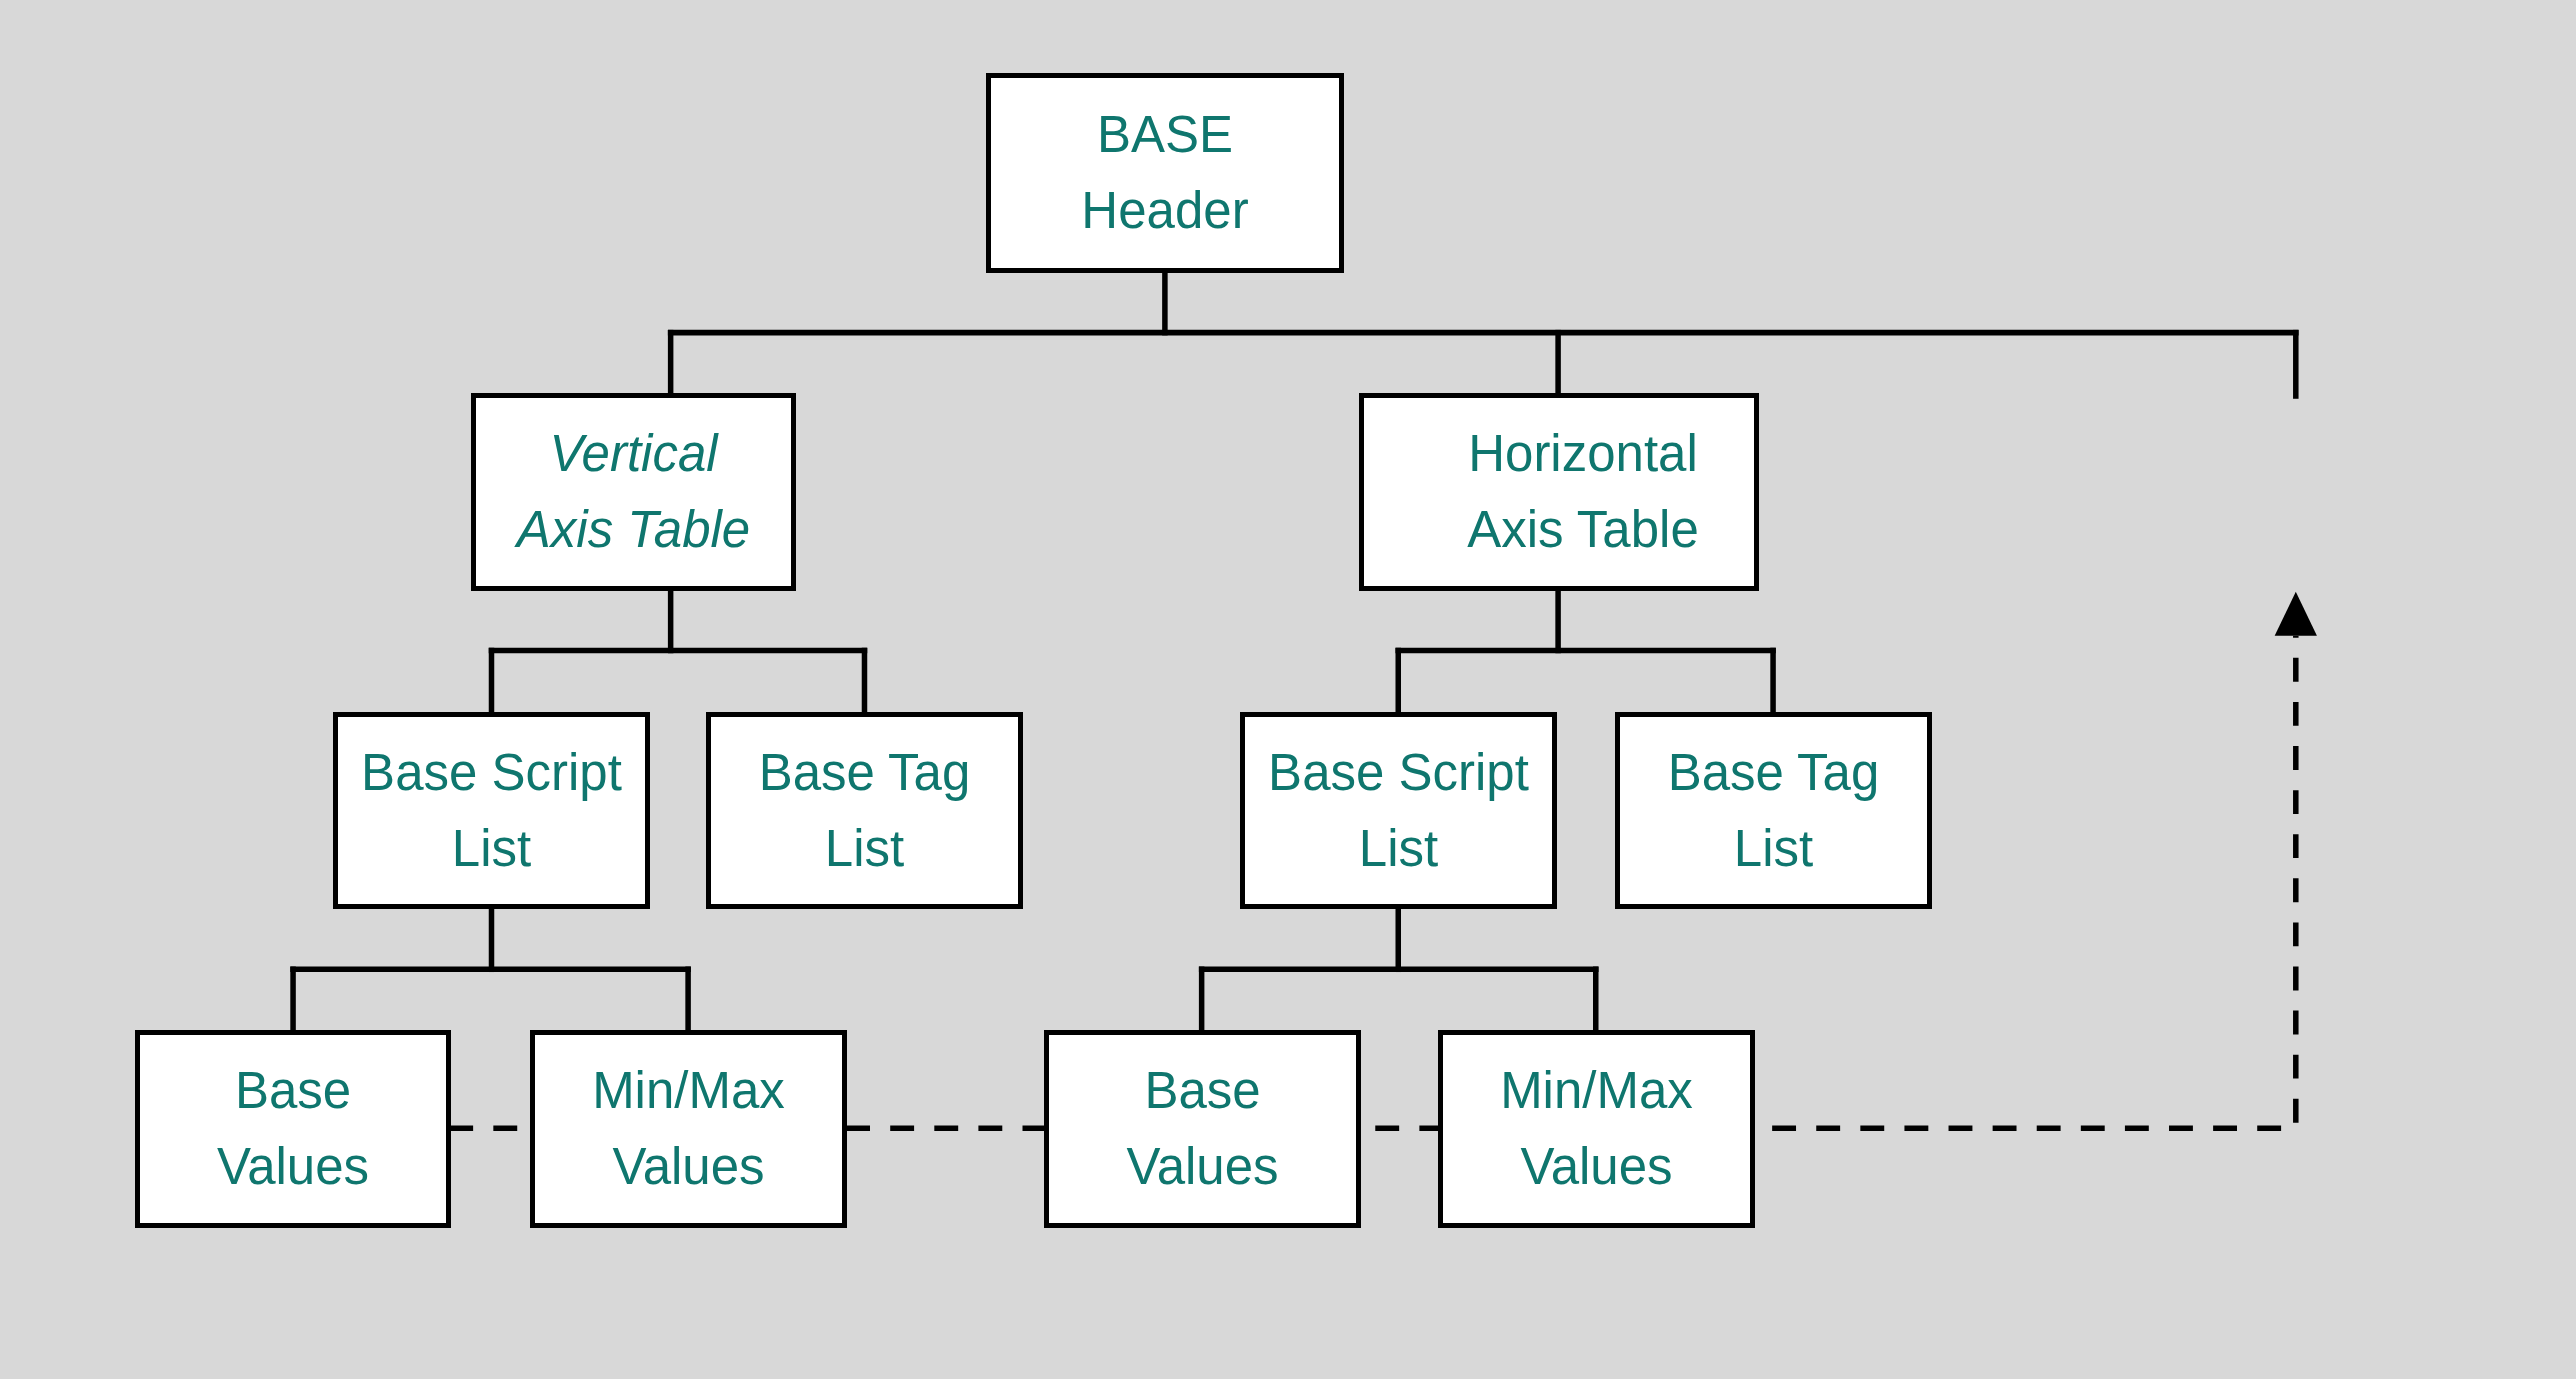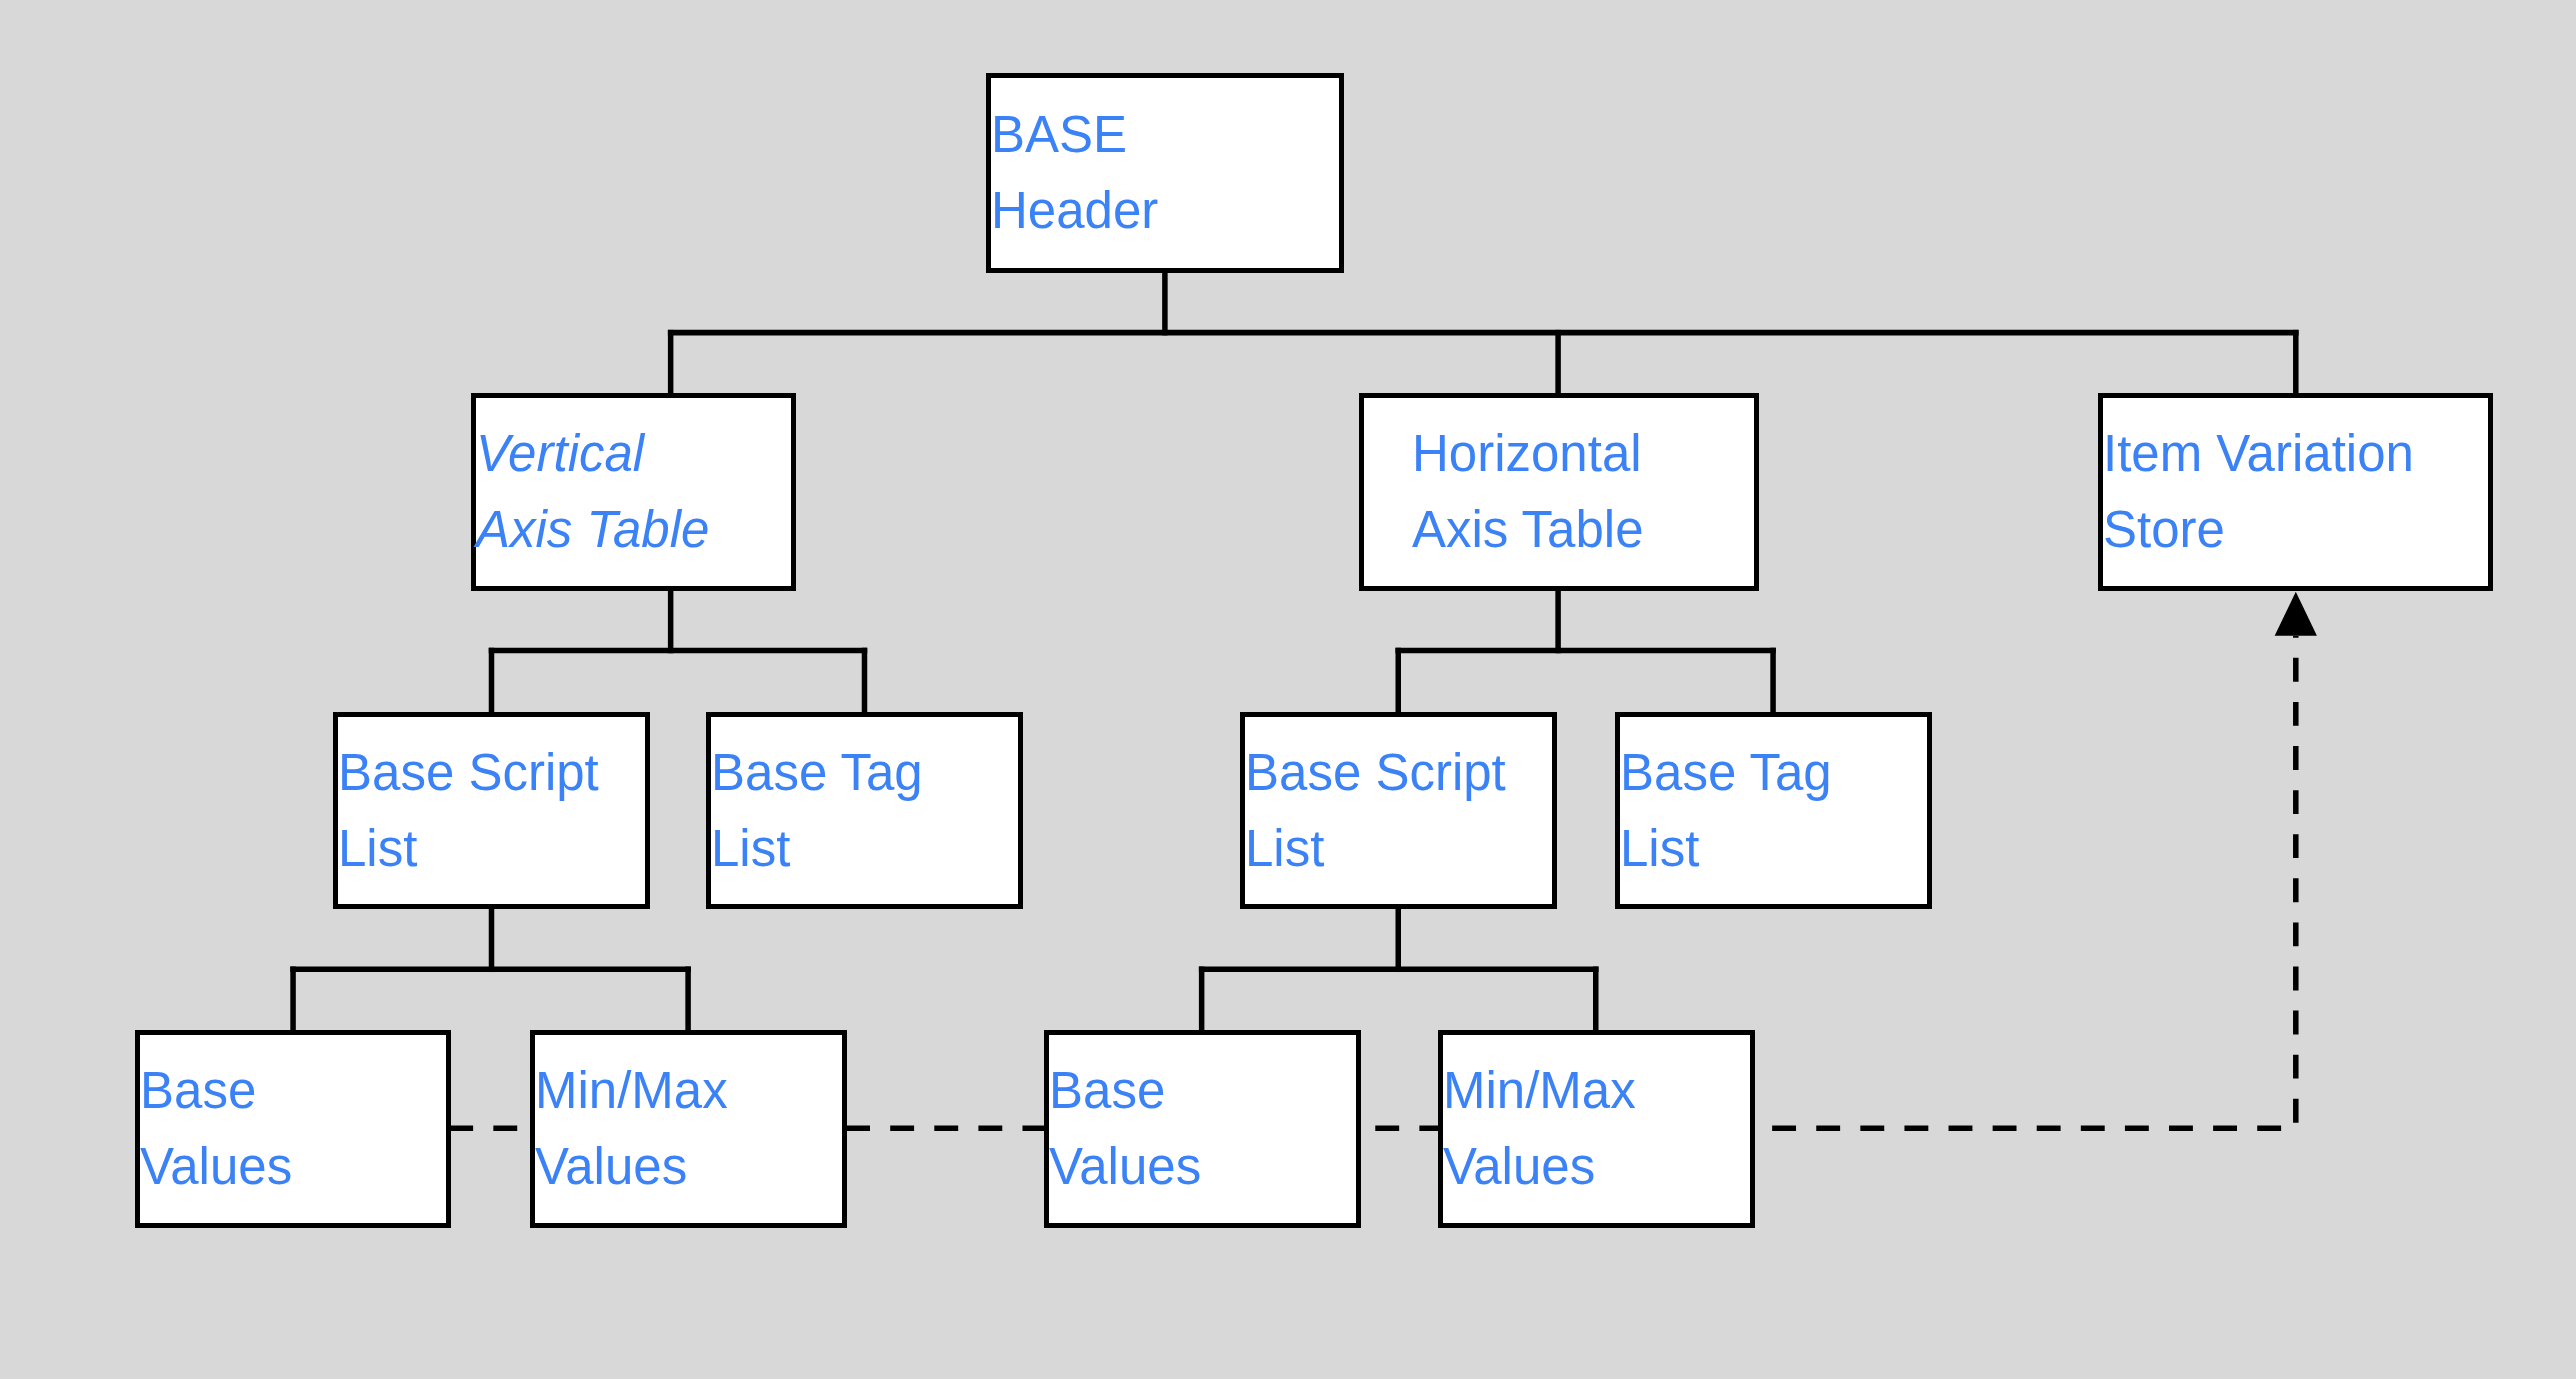--- a/index.html
+++ b/index.html
@@ -23,26 +23,26 @@
     width: 2576px;
     height: 1380px;
     display: block;
   }
   .node {
     position: absolute;
     box-sizing: border-box;
     border: 5.5px solid #000000;
     display: flex;
     flex-direction: column;
-    align-items: flex-start;
+    align-items: center;
     justify-content: center;
     text-align: center;
     font-size: 51px;
     line-height: 76px;
-    color: #3b82f6;
+    color: #0f766e;
     font-weight: 400;
   }
   .node span {
     display: block;
     white-space: nowrap;
   }
 </style>
 </head>
 <body>
 
@@ -91,24 +91,20 @@
   <div class="node" style="left:471px; top:393px; width:325px; height:198px; background:#ffffff;font-style:italic;">
     <span>Vertical</span>
     <span>Axis Table</span>
   </div>
 
   <div class="node" style="left:1359px; top:393px; width:400px; height:198px; background:#ffffff;padding-left:48px;">
     <span>Horizontal</span>
     <span>Axis Table</span>
   </div>
 
-  <div class="node" style="left:2098px; top:393px; width:395px; height:198px; background:#ffffff;">
-    <span>Item Variation</span>
-    <span>Store</span>
-  </div>
 
   <div class="node" style="left:333px; top:712px; width:317px; height:197px; background:#ffffff;">
     <span>Base Script</span>
     <span>List</span>
   </div>
 
   <div class="node" style="left:706px; top:712px; width:317px; height:197px; background:#ffffff;">
     <span>Base Tag</span>
     <span>List</span>
   </div>

